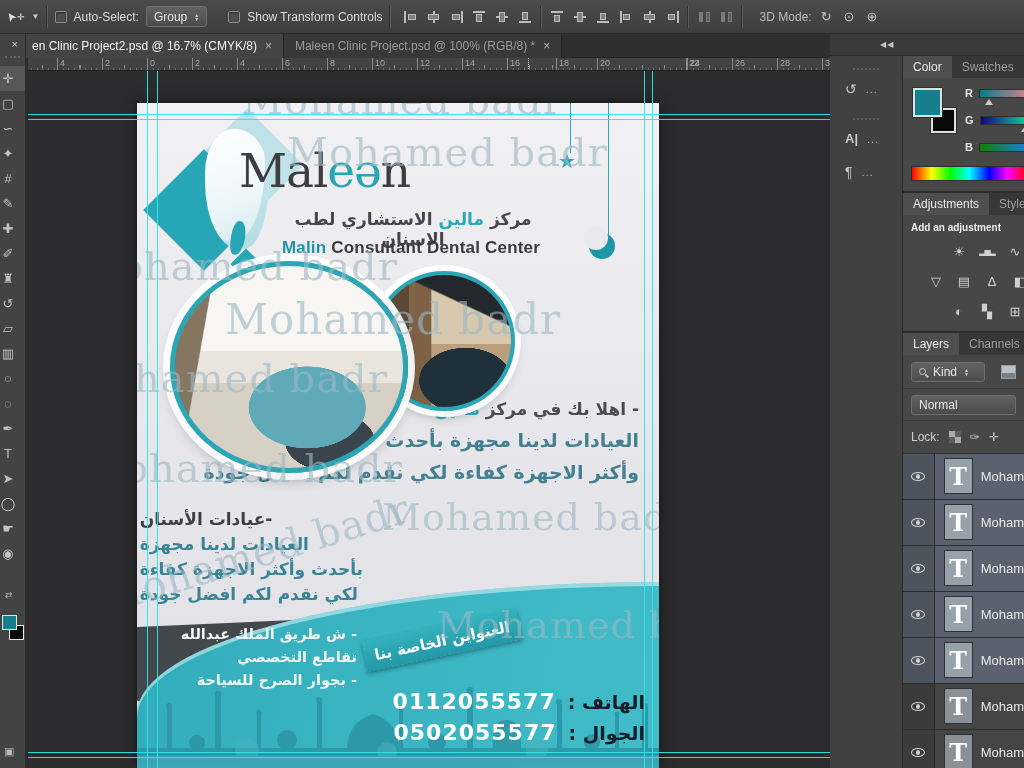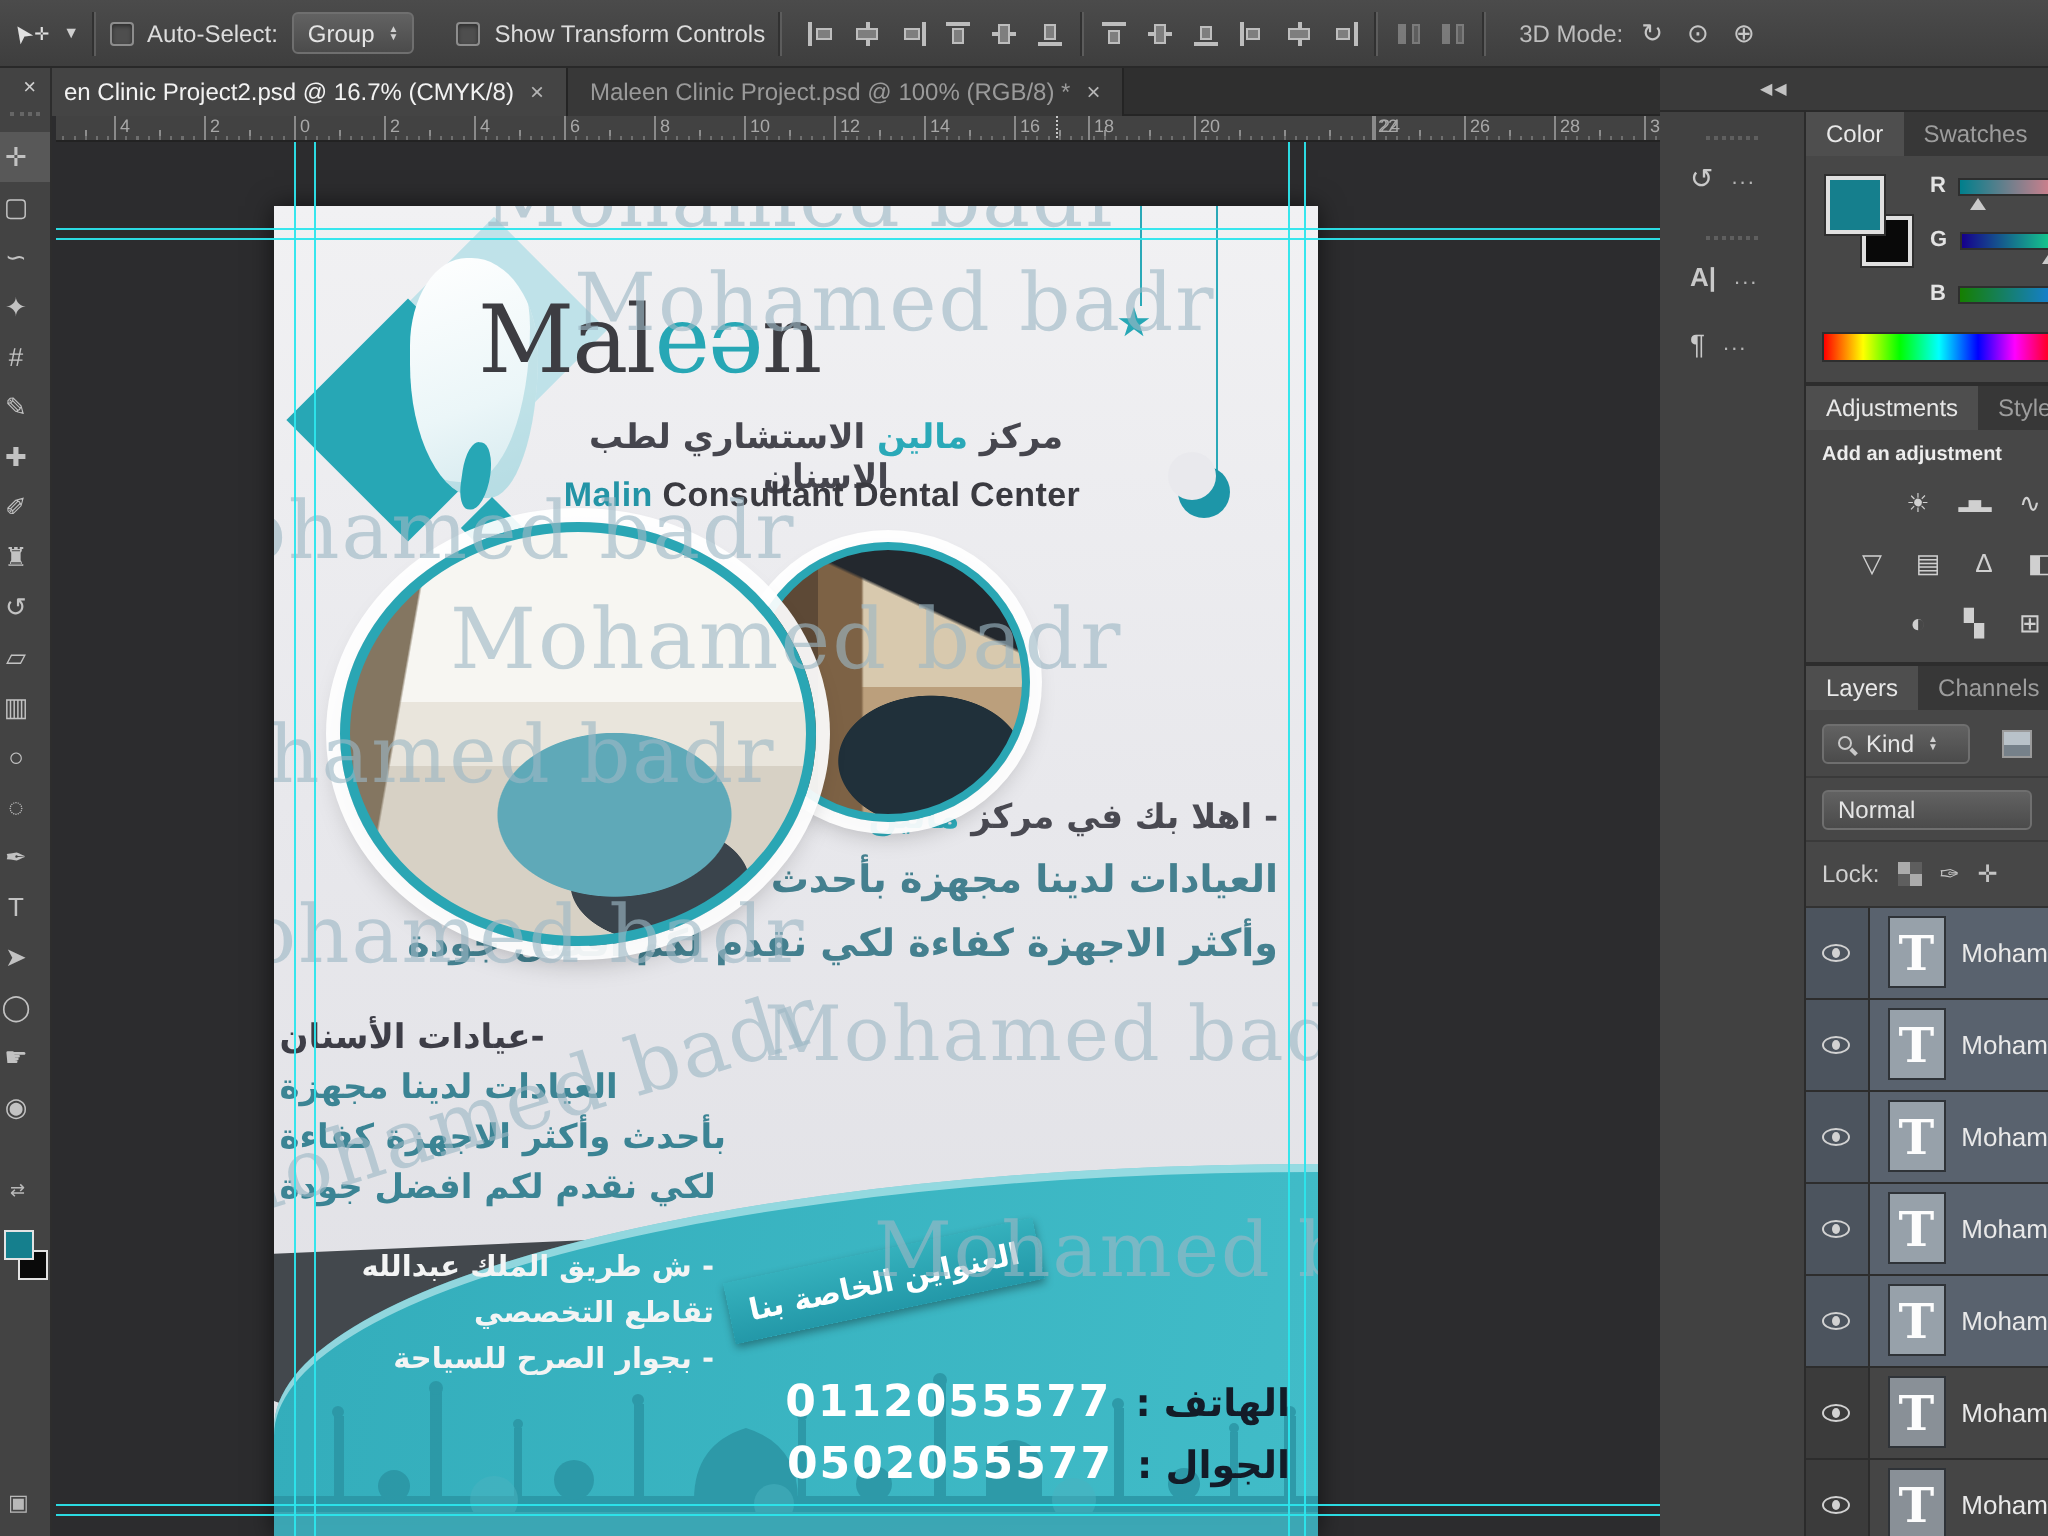--- a/index.html
+++ b/index.html
@@ -330,21 +330,21 @@
       <span class="rnum" style="left: 74px;">2</span>
       <span class="rnum" style="left: 119px;">0</span>
       <span class="rnum" style="left: 164px;">2</span>
       <span class="rnum" style="left: 209px;">4</span>
       <span class="rnum" style="left: 254px;">6</span>
       <span class="rnum" style="left: 299px;">8</span>
       <span class="rnum" style="left: 344px;">10</span>
       <span class="rnum" style="left: 389px;">12</span>
       <span class="rnum" style="left: 434px;">14</span>
       <span class="rnum" style="left: 479px;">16</span>
-      <span class="rnum" style="left: 516px;">18</span>
+      <span class="rnum" style="left: 528px;">18</span>
       <span class="rnum" style="left: 569px;">20</span>
       <span class="rnum" style="left: 614px; margin-left: 44px;">22</span>
       <span class="rnum" style="left: 659px;">24</span>
       <span class="rnum" style="left: 704px;">26</span>
       <span class="rnum" style="left: 749px;">28</span>
       <span class="rnum" style="left: 794px;">30</span>
     </div>
 
   <div class="canvas">
     <div class="doc">

